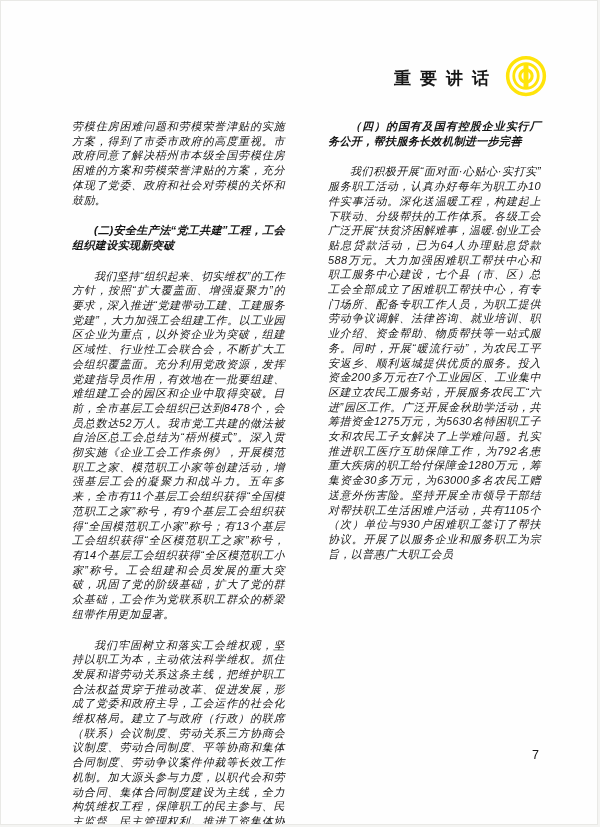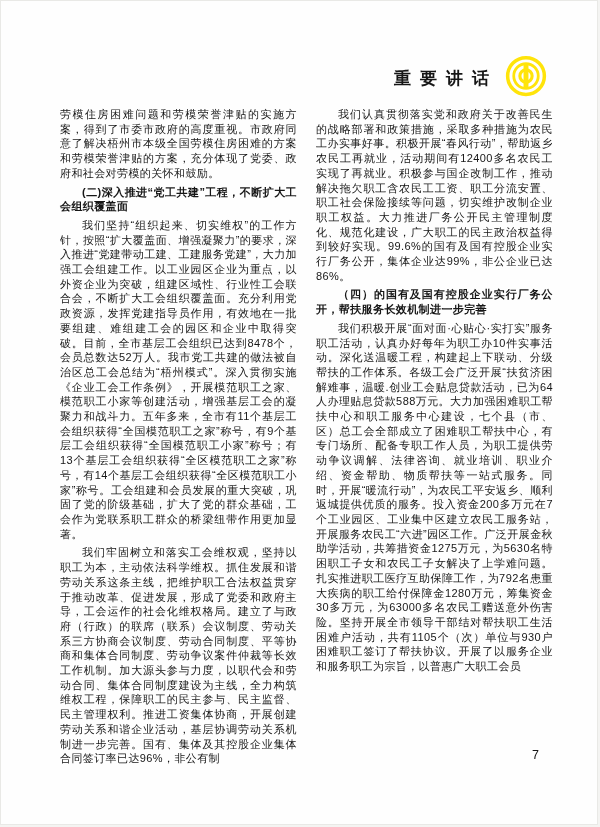--- a/index.html
+++ b/index.html
@@ -54,22 +54,23 @@
     width: 245px;
     flex: 0 0 245px;
     font-size: 11px;
     line-height: 14.7px;
     color: var(--ink, #161616);
     text-align: justify;
     text-justify: inter-ideograph;
     letter-spacing: 0.4px;
   }
   .column p {
-    margin: 4px;
+    margin: 16px;
     text-indent: 2em;
+    font-style: italic;
   }
   .column p.no-indent {
     text-indent: 0;
   }
   .column p.heading {
     font-weight: 700;
   }
   .page-number {
     position: absolute;
     right: 58px;
@@ -90,27 +91,26 @@
       <circle cx="24" cy="24" r="14" fill="none" stroke="var(--logo_yellow, #ffe40a)" stroke-width="3.2"></circle>
       <rect x="21.2" y="11" width="5.6" height="26" fill="var(--logo_yellow, #ffe40a)"></rect>
       <circle cx="24" cy="24" r="7" fill="none" stroke="var(--logo_yellow, #ffe40a)" stroke-width="3.6"></circle>
     </svg>
   </div>
 
   <div class="columns">
 
     <div class="column">
       <p class="no-indent">劳模住房困难问题和劳模荣誉津贴的实施方案，得到了市委市政府的高度重视。市政府同意了解决梧州市本级全国劳模住房困难的方案和劳模荣誉津贴的方案，充分体现了党委、政府和社会对劳模的关怀和鼓励。</p>
-      <p class="heading">(二)深入推进“党工共建”工程，不断扩大工会组织覆盖面</p>
+      <p class="heading">(二)安全生产法“党工共建”工程，工会组织建设实现新突破</p>
       <p>我们坚持“组织起来、切实维权”的工作方针，按照“扩大覆盖面、增强凝聚力”的要求，深入推进“党建带动工建、工建服务党建”，大力加强工会组建工作。以工业园区企业为重点，以外资企业为突破，组建区域性、行业性工会联合会，不断扩大工会组织覆盖面。充分利用党政资源，发挥党建指导员作用，有效地在一批要组建、难组建工会的园区和企业中取得突破。目前，全市基层工会组织已达到8478个，会员总数达52万人。我市党工共建的做法被自治区总工会总结为“梧州模式”。深入贯彻实施《企业工会工作条例》，开展模范职工之家、模范职工小家等创建活动，增强基层工会的凝聚力和战斗力。五年多来，全市有11个基层工会组织获得“全国模范职工之家”称号，有9个基层工会组织获得“全国模范职工小家”称号；有13个基层工会组织获得“全区模范职工之家”称号，有14个基层工会组织获得“全区模范职工小家”称号。工会组建和会员发展的重大突破，巩固了党的阶级基础，扩大了党的群众基础，工会作为党联系职工群众的桥梁纽带作用更加显著。</p>
       <p>我们牢固树立和落实工会维权观，坚持以职工为本，主动依法科学维权。抓住发展和谐劳动关系这条主线，把维护职工合法权益贯穿于推动改革、促进发展，形成了党委和政府主导，工会运作的社会化维权格局。建立了与政府（行政）的联席（联系）会议制度、劳动关系三方协商会议制度、劳动合同制度、平等协商和集体合同制度、劳动争议案件仲裁等长效工作机制。加大源头参与力度，以职代会和劳动合同、集体合同制度建设为主线，全力构筑维权工程，保障职工的民主参与、民主监督、民主管理权利。推进工资集体协商，开展创建劳动关系和谐企业活动，基层协调劳动关系机制进一步完善。国有、集体及其控股企业集体合同签订率已达96%，非公有制</p>
     </div>
 
     <div class="column">
-      <p>我们认真贯彻落实党和政府关于改善民生的战略部署和政策措施，采取多种措施为农民工办实事好事。积极开展“春风行动”，帮助返乡农民工再就业，活动期间有12400多名农民工实现了再就业。积极参与国企改制工作，推动解决拖欠职工含农民工工资、职工分流安置、职工社会保险接续等问题，切实维护改制企业职工权益。大力推进厂务公开民主管理制度化、规范化建设，广大职工的民主政治权益得到较好实现。99.6%的国有及国有控股企业实行厂务公开，集体企业达99%，非公企业已达86%。</p>
       <p class="heading">（四）的国有及国有控股企业实行厂务公开，帮扶服务长效机制进一步完善</p>
       <p>我们积极开展“面对面·心贴心·实打实”服务职工活动，认真办好每年为职工办10件实事活动。深化送温暖工程，构建起上下联动、分级帮扶的工作体系。各级工会广泛开展“扶贫济困解难事，温暖.创业工会贴息贷款活动，已为64人办理贴息贷款588万元。大力加强困难职工帮扶中心和职工服务中心建设，七个县（市、区）总工会全部成立了困难职工帮扶中心，有专门场所、配备专职工作人员，为职工提供劳动争议调解、法律咨询、就业培训、职业介绍、资金帮助、物质帮扶等一站式服务。同时，开展“暖流行动”，为农民工平安返乡、顺利返城提供优质的服务。投入资金200多万元在7个工业园区、工业集中区建立农民工服务站，开展服务农民工“六进”园区工作。广泛开展金秋助学活动，共筹措资金1275万元，为5630名特困职工子女和农民工子女解决了上学难问题。扎实推进职工医疗互助保障工作，为792名患重大疾病的职工给付保障金1280万元，筹集资金30多万元，为63000多名农民工赠送意外伤害险。坚持开展全市领导干部结对帮扶职工生活困难户活动，共有1105个（次）单位与930户困难职工签订了帮扶协议。开展了以服务企业和服务职工为宗旨，以普惠广大职工会员</p>
     </div>
 
   </div>
 
   <div class="page-number">7</div>
 
 </div>
 

